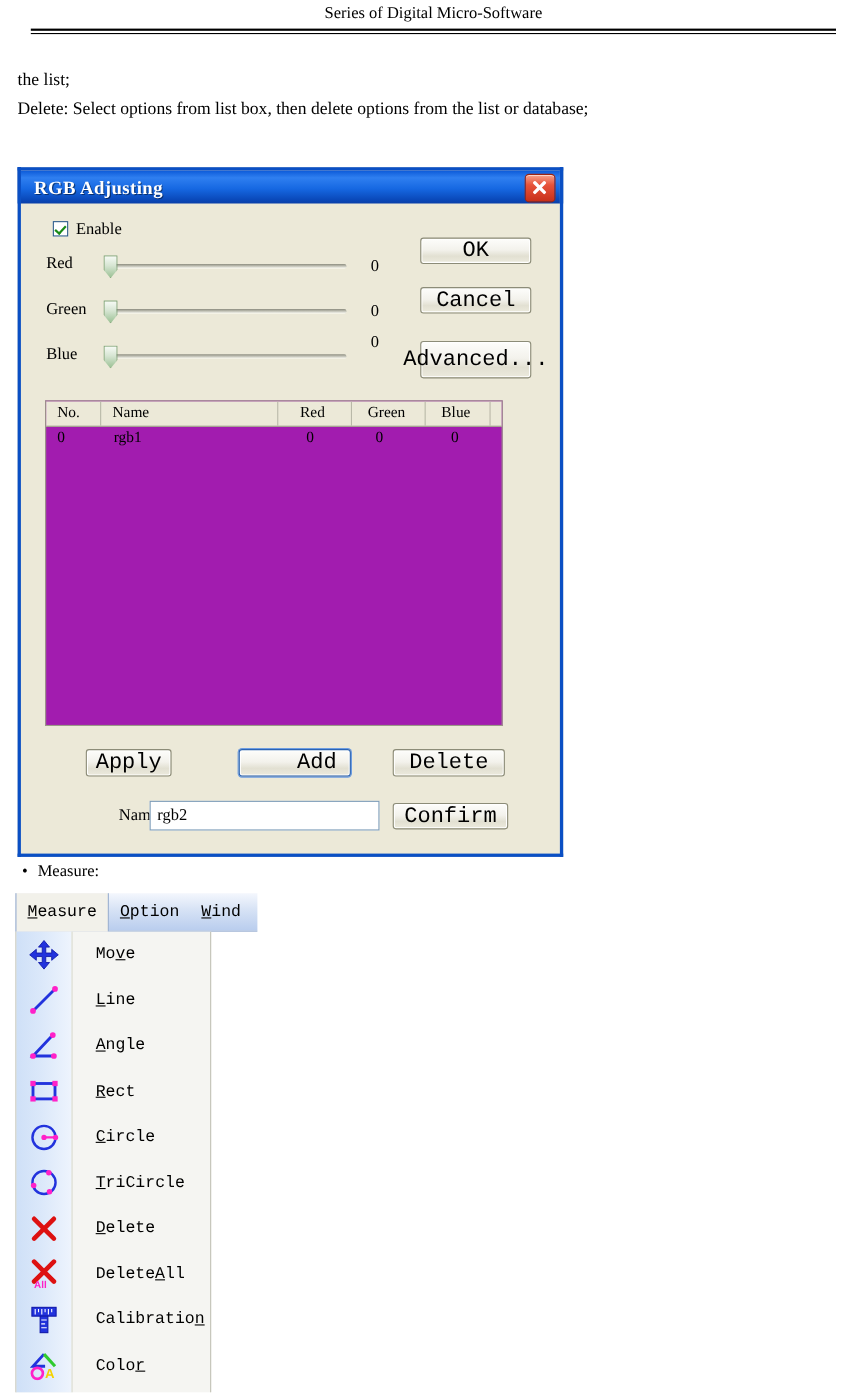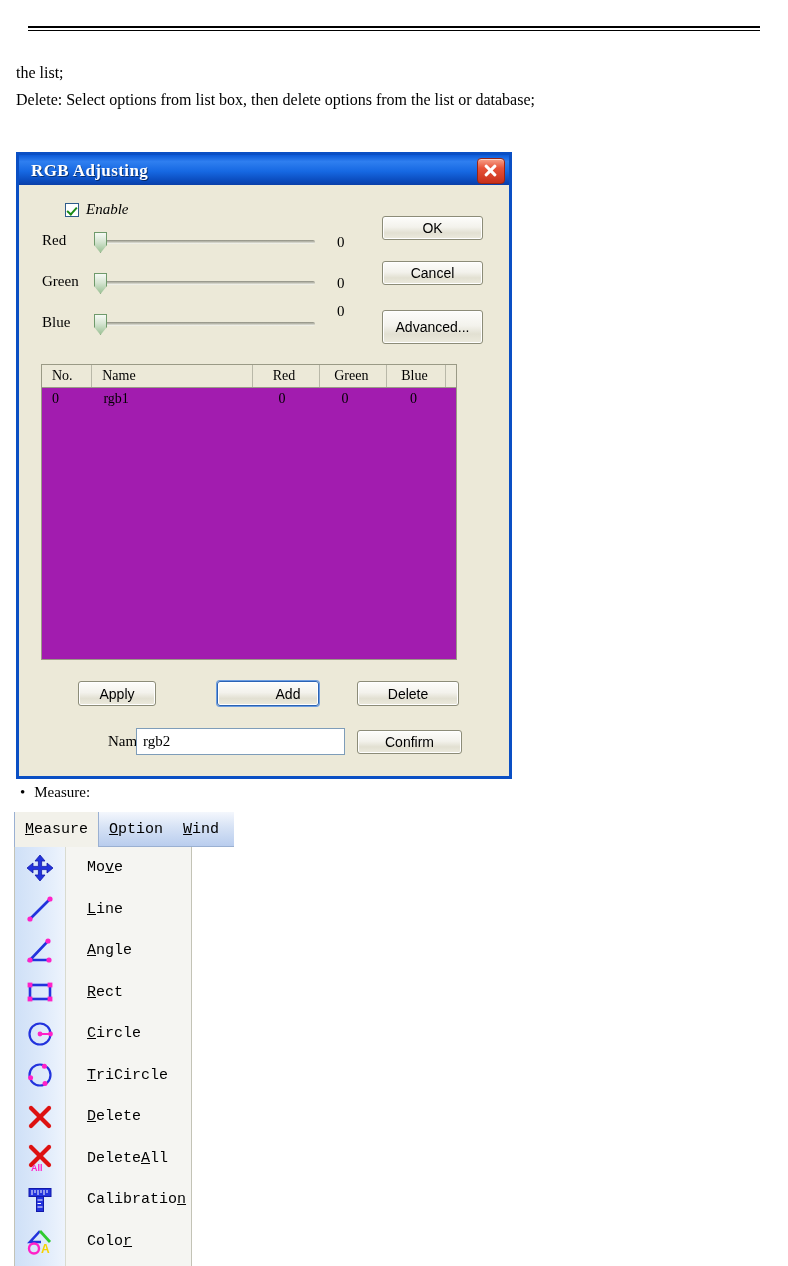--- a/index.html
+++ b/index.html
@@ -84,22 +84,22 @@
   }
   .close-btn .x1, .close-btn .x2 {
     position: absolute; left: 5px; top: 10px;
     width: 15px; height: 3px; background: #fff; border-radius: 1px;
   }
   .close-btn .x1 { transform: rotate(45deg); }
   .close-btn .x2 { transform: rotate(-45deg); }
 
   
   .chk-row {
-    position: absolute; left: 65px; top: 201px;
-    display: flex; align-items: center; gap: 7px; font-style: italic;
+    position: absolute; left: 48px; top: 201px;
+    display: flex; align-items: flex-start; gap: 7px;
   }
   .chkbox {
     width: 14px; height: 14px; background: #fff;
     border: 1px solid #2e5c8a;
     position: relative; cursor: pointer;
     box-sizing: border-box;
   }
   .chkbox::after {
     content: ""; position: absolute;
     left: 3px; top: 1px;
@@ -151,22 +151,22 @@
   .slider-row.r1 .sl-value { left: 295px; top: 3px; }
   .slider-row.r2 .sl-value { left: 295px; top: 3px; }
   .slider-row.r3 .sl-value { left: 295px; top: -10px; }
 
   
   .xpbtn {
     position: absolute;
     background: linear-gradient(180deg,#fdfdfb 0%, #f3f2ec 46%, #e2e0d2 72%, #eceadd 100%);
     border: 1px solid #8c8c78;
     border-radius: 3px;
-    font-family: Liberation Sans, sans-serif;
-    font-size: 14px; color: #000;
+    font-family: Liberation Mono, monospace;
+    font-size: 20px; color: #000;
     display: flex; align-items: center; justify-content: center;
     cursor: pointer;
     box-shadow: inset 0 0 0 1px #fff;
     box-sizing: border-box;
   }
   .xpbtn.focus {
     border: 1px solid #2a63b4;
     box-shadow: inset 0 0 0 1px #fff, 0 0 0 1px #6c9ce0;
   }
   .btn-ok       { left: 382px; top: 216px; width: 101px; height: 24px; }
@@ -297,20 +297,21 @@
     padding-left: 22px;
   }
   .mi-label u { text-decoration: underline; }
   svg { display: block; }
 </style>
 </head>
 <body>
 
 <div id="page">
 
+  <div class="doc-header">Series of Digital Micro-Software</div>
   <div class="doc-rule"></div>
   <div class="doc-rule2"></div>
 
   <div class="doc-line doc-line-1">the list;</div>
   <div class="doc-line doc-line-2">Delete: Select options from list box, then delete options from the list or database;</div>
 
   <div class="bullet-line">
     <span class="bullet-dot">•</span><span>Measure:</span>
   </div>
 

